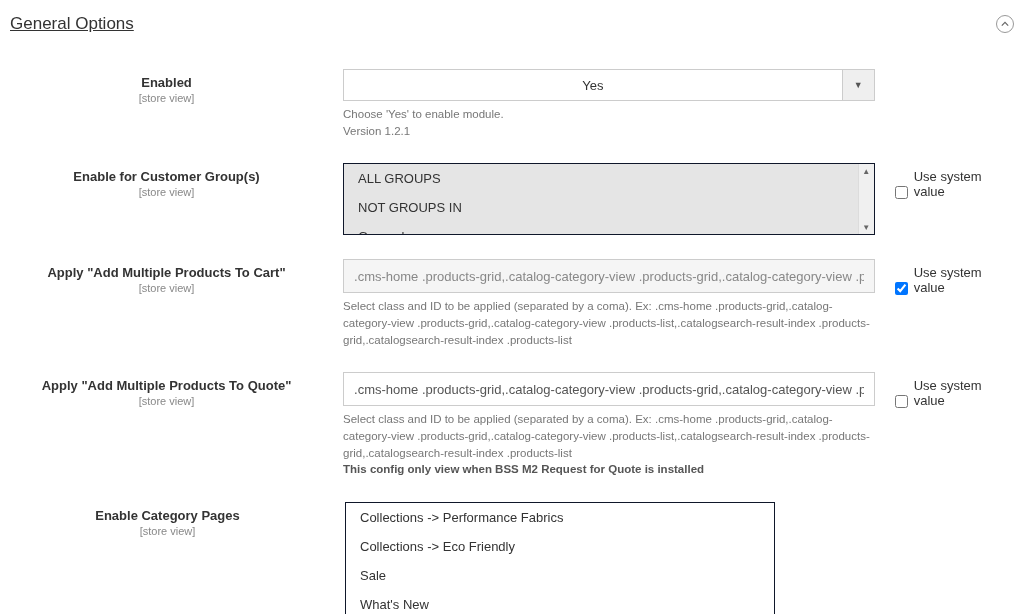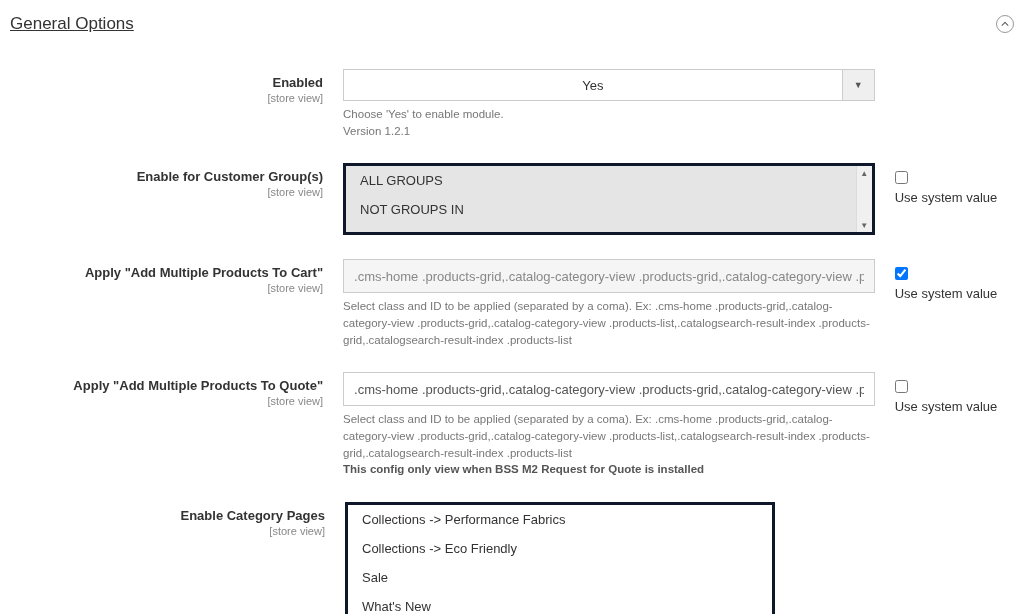--- a/index.html
+++ b/index.html
@@ -32,21 +32,21 @@
       cursor: pointer;
     }
     .form-rows { padding: 20px 10px 0 10px; }
     .row {
       display: flex;
       align-items: flex-start;
       margin-bottom: 24px;
     }
     .label-col {
       width: 335px;
-      text-align: right;
+      text-align: center;
       padding-right: 20px;
       padding-top: 6px;
     }
     .label-col .lbl {
       display: block;
       font-size: 13px;
       color: #333;
       font-weight: 600;
       line-height: 1.3;
     }
@@ -100,21 +100,21 @@
       padding: 0 10px;
       font-size: 13px;
       color: #555;
     }
     .text-input[disabled] {
       background: #f5f5f5;
       color: #888;
     }
     .multi-list {
       width: 100%;
-      border: 3px solid #0f172a;
+      border: 1px solid #0f172a;
       background: #e5e5e5;
       position: relative;
     }
     .multi-list.enabled { background: #fff; }
     .multi-list .opt {
       padding: 7px 14px;
       font-size: 13px;
       color: #333;
       white-space: nowrap;
     }
@@ -122,21 +122,21 @@
     .multi-list.categories { height: 140px; overflow-y: scroll; }
     .scrollbar-mimic {
       position: absolute; right: 0; top: 0; bottom: 0;
       width: 16px;
       background: #f0f0f0;
       border-left: 1px solid #dcdcdc;
       display: flex; flex-direction: column;
     }
     .scrollbar-mimic .arr { height: 14px; font-size:8px; display:flex;align-items:center;justify-content:center;color:#666;}
     .scrollbar-mimic .track { flex:1; background:#f0f0f0;}
-    .checkbox-wrap { display:flex; align-items:flex-start; gap:6px;flex-direction:column; }
+    .checkbox-wrap { display:flex; align-items:flex-end; gap:6px; }
     .checkbox-wrap input { margin-top:2px; }
     .checkbox-wrap label { font-size:13px; color:#333; }
   </style>
 </head>
 <body>
 
 <div class="section-header">
   <span class="section-title">General Options</span>
   <span class="collapse-icon">
     <svg width="8" height="8" viewBox="0 0 10 10">

